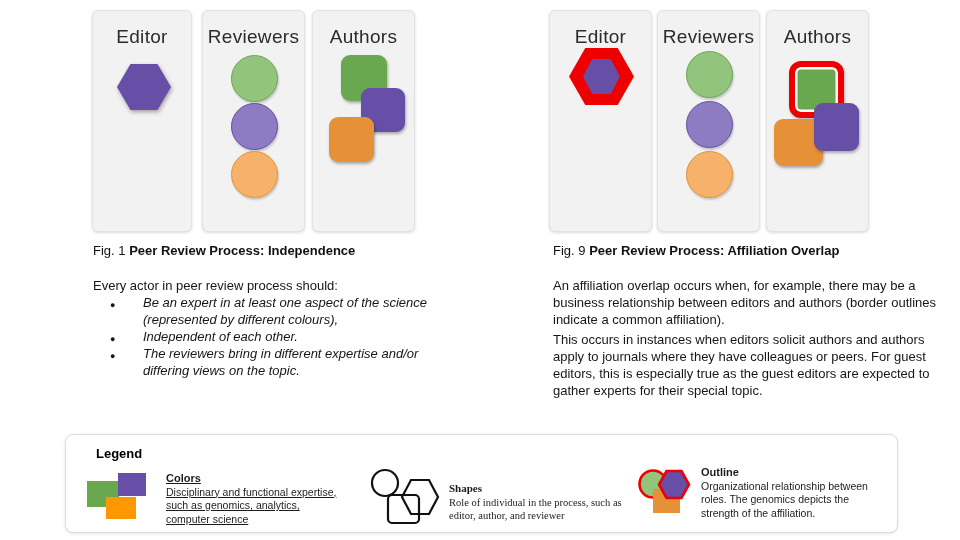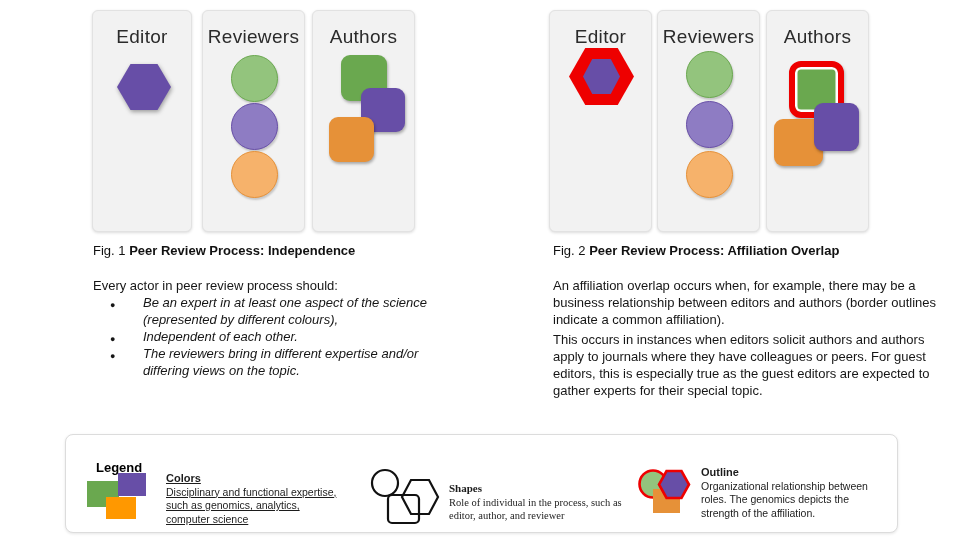--- a/index.html
+++ b/index.html
@@ -66,21 +66,21 @@
   #f2-text .para + .para { margin-top:3px; }
 
   ul.bullets { list-style:none; margin-top:0;font-style:italic; }
   ul.bullets li { position:relative; padding-left:50px; }
   ul.bullets li::before { content:"\25CF"; position:absolute; left:17px; top:3px; font-size:9px; }
 
   
   #legend-box { position:absolute; left:65px; top:434px; width:833px; height:99px;
                 background:#fff; border:1.5px solid #dcdcdc; border-radius:8px;
                 box-shadow:0 1px 3px rgba(0,0,0,.10); }
-  #legend-title { position:absolute; left:30px; top:25px; font-size:13px; font-weight:bold; color:#000; }
+  #legend-title { position:absolute; left:30px; top:11px; font-size:13px; font-weight:bold; color:#000; }
   .legend-icon { position:absolute; }
   #colors-icon  { left:19px;  top:36px; }
   #shapes-icon  { left:302px; top:31px; }
   #outline-icon { left:569px; top:29px; }
   .legend-text { position:absolute; font-size:10.5px; line-height:13.5px; color:#1c1c1c; }
   .legend-text .ltitle { font-weight:bold; font-size:11px; }
   #colors-text  { left:100px; top:37px; width:172px;text-decoration:underline; }
   #shapes-text  { left:383px; top:47px; width:198px;font-family:Liberation Serif, serif; }
   #outline-text { left:635px; top:31px; width:182px; }
 </style>
@@ -137,21 +137,21 @@
     <div class="circle c-orange rev-3"></div>
   </div>
   <div class="panel" id="f2-p3">
     <span class="panel-title">Authors</span>
     <div class="sq" id="f2-sq-frame"></div>
     <div class="sq" id="f2-sq-purple"></div>
     <div class="sq" id="f2-sq-orange"></div>
   </div>
 
   <div class="caption" id="f2-caption">
-    <span>Fig. 2</span>
+    <span>Fig. 9</span>
     <b>Peer Review Process: Affiliation Overlap</b>
   </div>
 
   <div class="bodytext" id="f2-text">
     <div class="para">An affiliation overlap occurs when, for example, there may be a business relationship between editors and authors (border outlines indicate a common affiliation).</div>
     <div class="para">This occurs in instances when editors solicit authors and authors apply to journals where they have colleagues or peers. For guest editors, this is especially true as the guest editors are expected to gather experts for their special topic.</div>
   </div>
 
   <div id="legend-box">
     <div id="legend-title">Legend</div>

